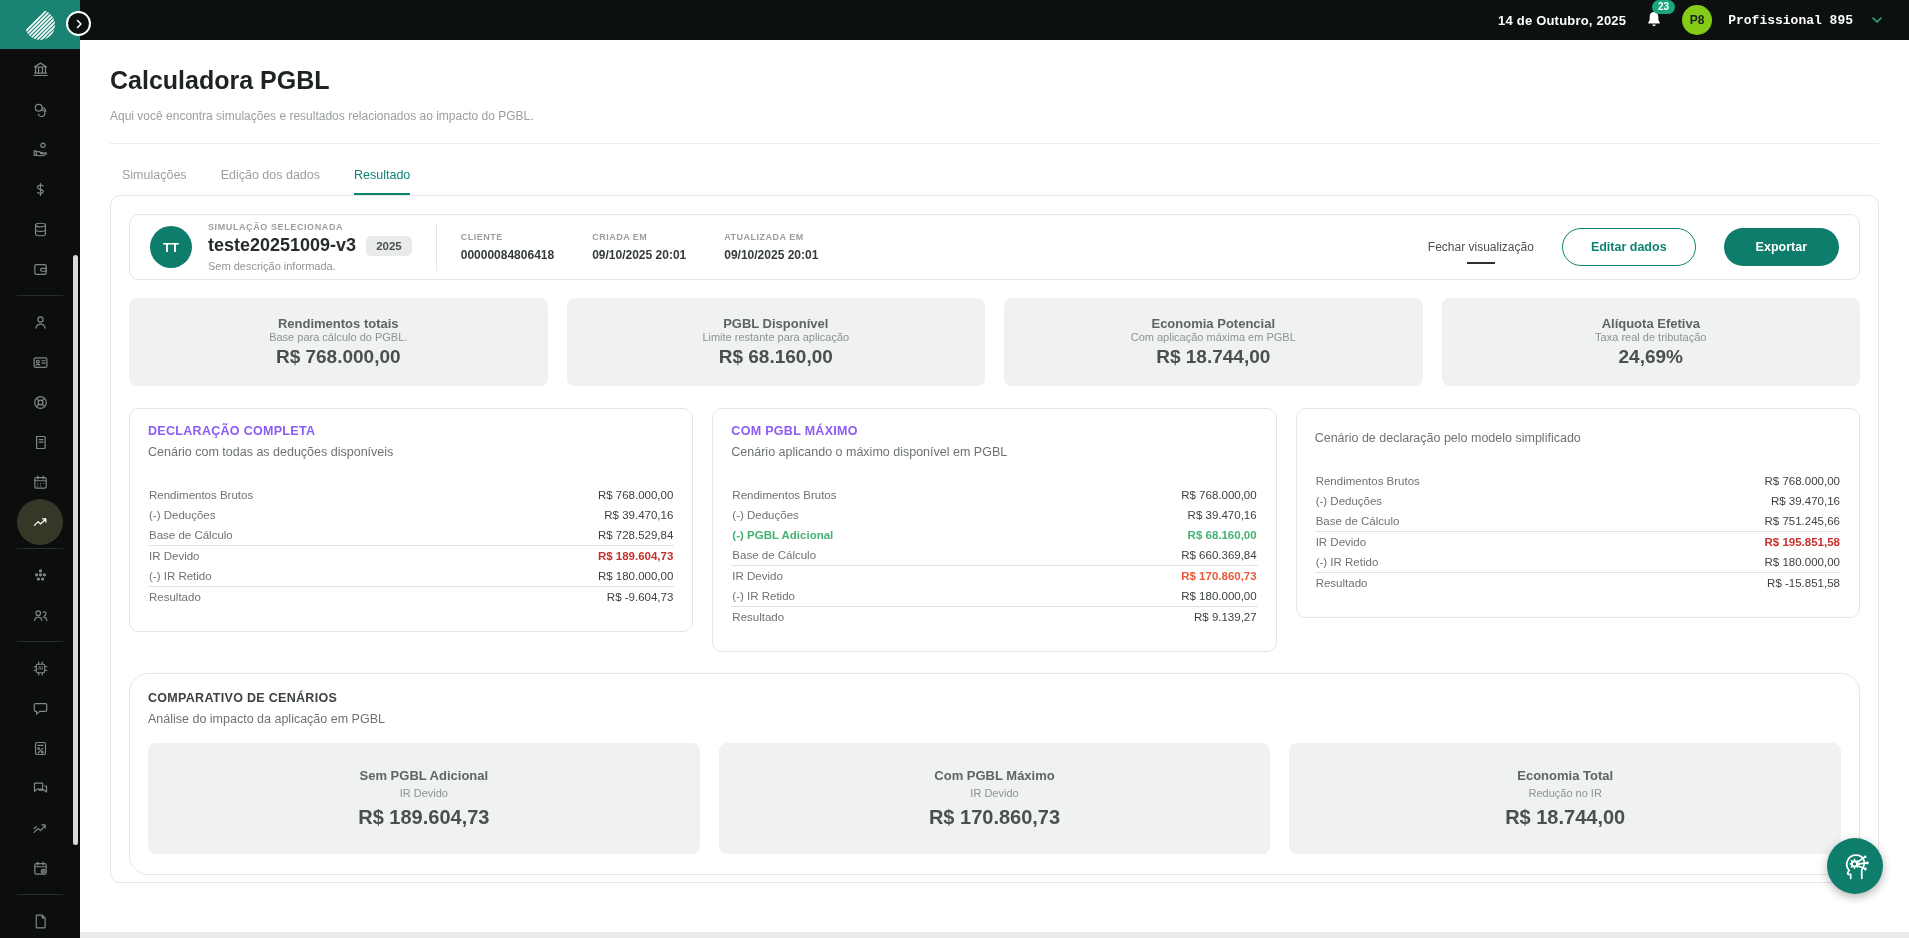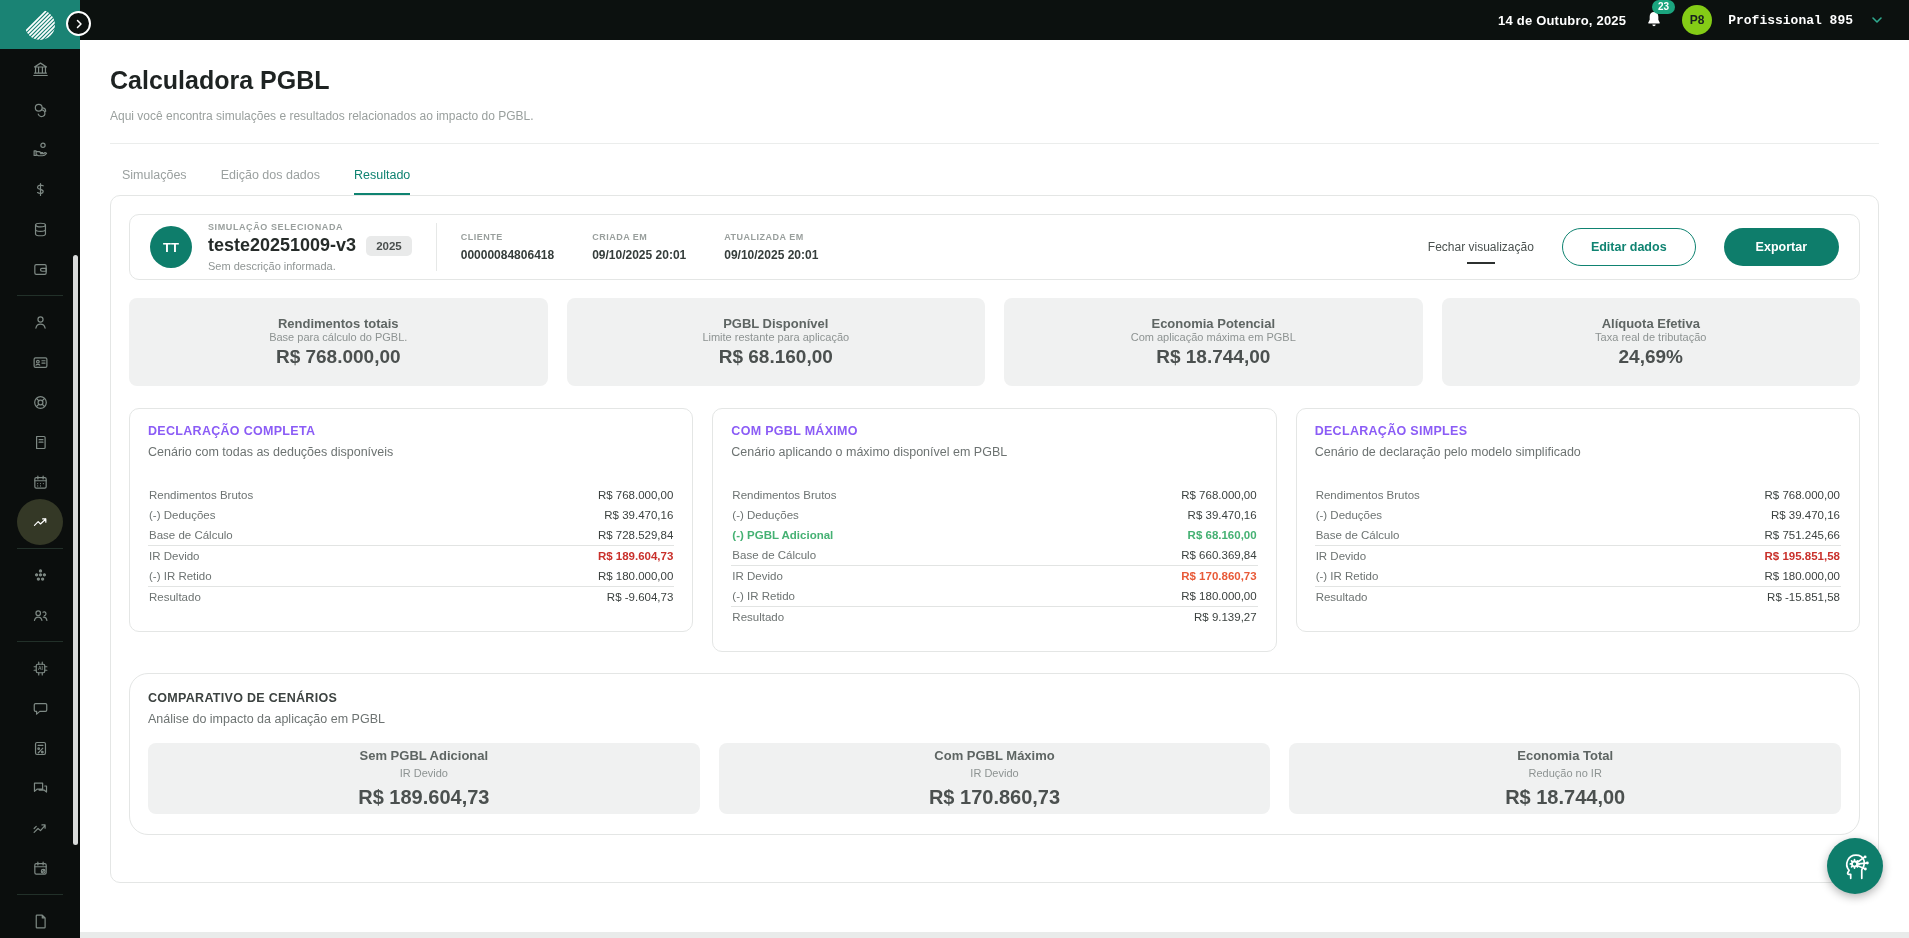--- a/index.html
+++ b/index.html
@@ -110,21 +110,21 @@
   .scen-line.divider { border-top:1px solid #e2e4e3; }
   .scen-line.red .val { color:#c9302b; font-weight:bold; }
   .scen-line.orange .val { color:#e85a38; font-weight:bold; }
   .scen-line.green .lbl, .scen-line.green .val { color:#45b173; font-weight:bold; }
 
   
   .comp-card { margin:21px 18px 18px; border:1px solid #e4e6e5; border-radius:19px; padding:17px 18px 20px; }
   .comp-title { font-size:12.5px; font-weight:bold; color:#3c4240; letter-spacing:.3px; }
   .comp-sub { font-size:12.5px; color:#6d7372; margin-top:7px; }
   .comp-boxes { display:flex; gap:19px; margin-top:17px; }
-  .comp-box { flex:1; background:#f0f1f1; border-radius:8px; height:71px; display:flex; flex-direction:column; align-items:center; justify-content:center; gap:4px; }
+  .comp-box { flex:1; background:#f0f1f1; border-radius:8px; height:111px; display:flex; flex-direction:column; align-items:center; justify-content:center; gap:4px; }
   .comp-box .c-title { font-size:13px; font-weight:bold; color:#5e6563; }
   .comp-box .c-sub { font-size:11px; color:#8d9392; }
   .comp-box .c-value { font-size:20px; font-weight:bold; color:#4b504f; margin-top:3px; }
 
   .ai-fab {
     position:absolute; right:26px; bottom:44px; width:56px; height:56px; border-radius:50%;
     background:#0e7d6b; display:flex; align-items:center; justify-content:center;
     box-shadow:0 3px 10px rgba(0,0,0,.3); z-index:20; cursor:pointer;
   }
   .bottom-strip { position:absolute; left:80px; bottom:0; right:0; height:6px; background:#e9ebea; z-index:4; }
@@ -481,21 +481,20 @@
               <span class="lbl">(-) IR Retido</span>
               <span class="val">R$ 180.000,00</span>
             </div>
             <div class="scen-line  divider">
               <span class="lbl">Resultado</span>
               <span class="val">R$ 9.139,27</span>
             </div>
           </div>
         </div>
         <div class="scen-card">
-          <div class="scen-title">DECLARAÇÃO SIMPLES</div>
           <div class="scen-sub">Cenário de declaração pelo modelo simplificado</div>
           <div class="scen-table">
             <div class="scen-line ">
               <span class="lbl">Rendimentos Brutos</span>
               <span class="val">R$ 768.000,00</span>
             </div>
             <div class="scen-line ">
               <span class="lbl">(-) Deduções</span>
               <span class="val">R$ 39.470,16</span>
             </div>

